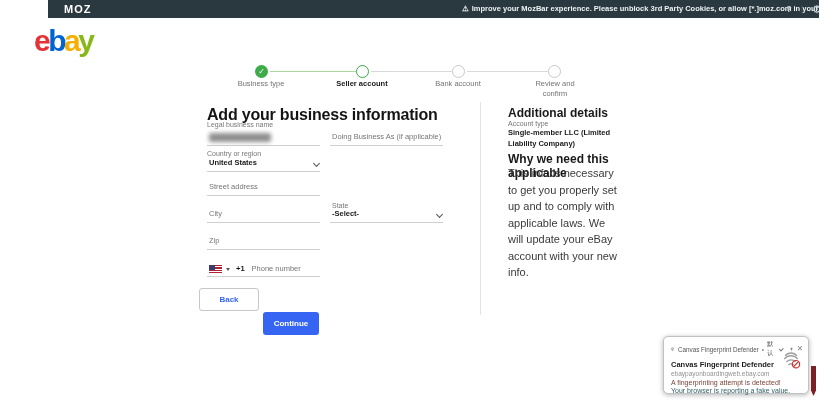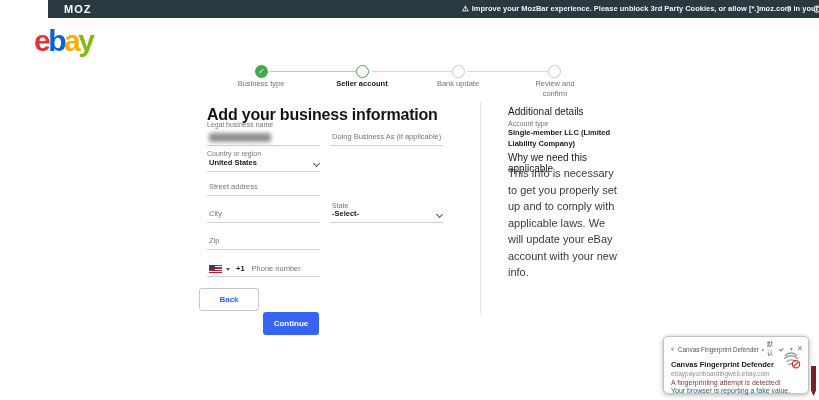--- a/index.html
+++ b/index.html
@@ -71,21 +71,21 @@
   .btn-back { left:199px; width:60px; background:#fff; border:1px solid #c7c7c7;
     color:#3665f3; }
   .btn-continue { left:263px; width:56px; background:#3665f3; border:none;
     color:#fff;margin-top:24px; }
 
   .v-divider { position:absolute; left:480px; top:102px; width:1px; height:213px;
     background:#e4e4e4; }
 
   
   .sb { position:absolute; left:508px; width:120px; }
-  .sb-heading { font-size:10px; font-weight:normal; color:#191919; }
+  .sb-heading { font-size:12px; font-weight:bold; color:#191919; }
   .sb-label { font-size:7px; color:#767676; }
   .sb-value { font-size:7.5px; font-weight:bold; color:#191919; line-height:1.4; }
   .sb-text { font-size:11px; color:#3a3a3a; line-height:1.5; }
 
   
   .popup { position:absolute; left:663px; top:336px; width:146px; height:58px;
     background:#fff; border:1px solid #c2c2c2; border-radius:5px;
     box-shadow:0 1px 5px rgba(0,0,0,.3); }
   .popup-header { display:flex; align-items:center; gap:3px; padding:3px 5px 1px 6px;
     font-size:6.3px; color:#555; }
@@ -136,21 +136,21 @@
   </div>
   <div class="step-line line-green" style="left:270px; width:86px;"></div>
   <div class="step-circle step-current" style="left:356px;"></div>
   <div class="step-line line-gray" style="left:371px; width:81px;"></div>
   <div class="step-circle step-upcoming" style="left:452px;"></div>
   <div class="step-line line-gray" style="left:467px; width:81px;"></div>
   <div class="step-circle step-upcoming" style="left:548px;"></div>
 
   <div class="step-label" style="left:221px;">Business type</div>
   <div class="step-label current" style="left:322px;">Seller account</div>
-  <div class="step-label" style="left:418px;">Bank update</div>
+  <div class="step-label" style="left:418px;">Bank account</div>
   <div class="step-label" style="left:524px; width:62px;">Review and confirm</div>
 
   <div class="form-title">Add your business information</div>
 
   <div class="fld-label" style="left:207px; top:121px;">Legal business name</div>
   <div class="fld-div" style="left:207px; top:131px;">
     <div class="blur-blob"></div>
   </div>
 
   <input class="fld" style="left: 330px; top: 131px;" placeholder="Doing Business As (if applicable)">

